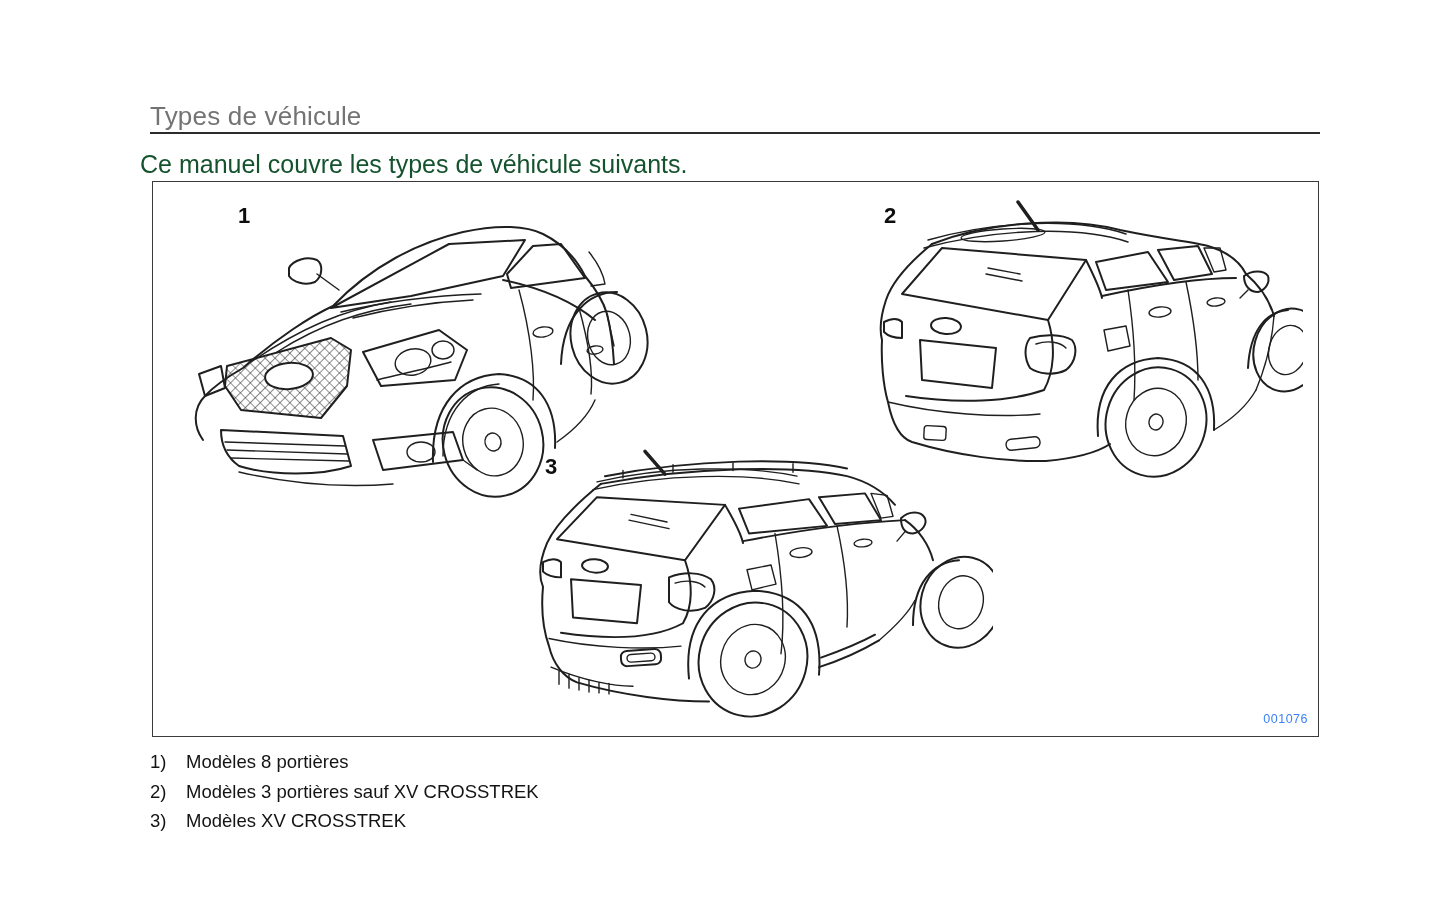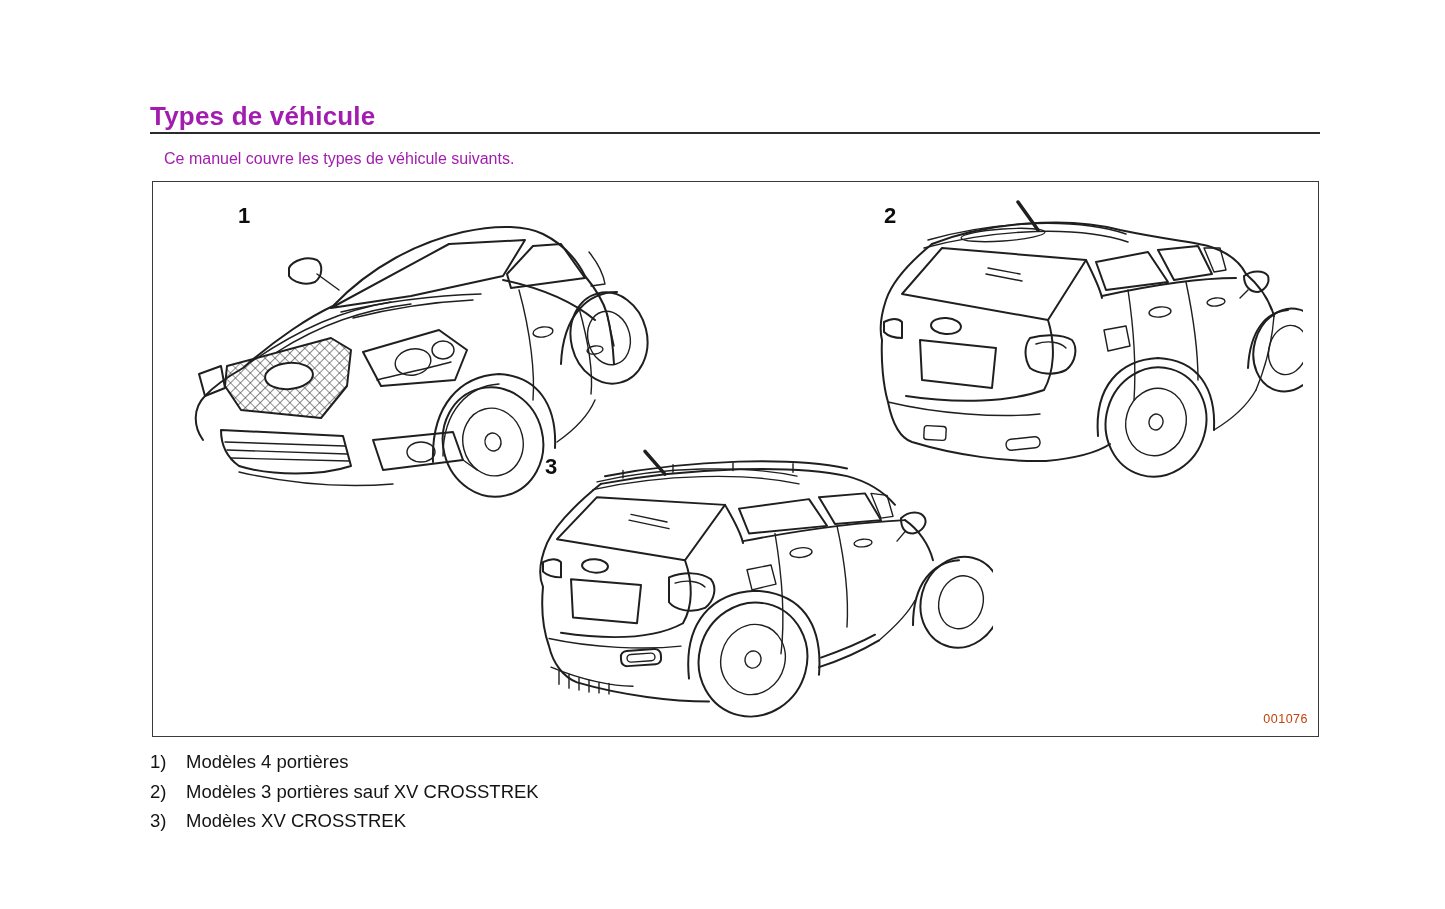--- a/index.html
+++ b/index.html
@@ -3,43 +3,43 @@
 <meta charset="utf-8">
 <style>
   * { margin:0; padding:0; box-sizing:border-box; }
   html,body { background:#fff; }
   body {
     width:1445px; height:909px; position:relative; overflow:hidden;
     font-family:"Liberation Sans", sans-serif; color:#111;
   }
   .page-title {
     position:absolute; left:150px; top:101px;
-    font-size:26px; font-weight:bold; letter-spacing:0.2px; color:#a21caf;
+    font-size:26px; font-weight:normal; letter-spacing:0.2px; color:#737373;
   }
   .title-rule {
     position:absolute; left:150px; top:132px; width:1170px; height:2px;
     background:#2b2b2b;
   }
   .intro {
-    position:absolute; left:164px; top:150px;
-    font-size:16px; color:#a21caf;
+    position:absolute; left:140px; top:150px;
+    font-size:25px; color:#14532d;
   }
   .figure {
     position:absolute; left:152px; top:181px; width:1167px; height:556px;
     border:1.5px solid #3a3a3a; background:#fff;
   }
   .fig-label {
     position:absolute; font-size:22px; font-weight:bold; color:#0d0d0d;
   }
   .fig-label.l1 { left:85px;  top:21px; }
   .fig-label.l2 { left:731px; top:21px; }
   .fig-label.l3 { left:392px; top:272px; }
   .fig-code {
     position:absolute; right:10px; bottom:10px;
-    font-size:12.5px; letter-spacing:0.5px; color:#c2410c;
+    font-size:12.5px; letter-spacing:0.5px; color:#3b82f6;
   }
   .car { position:absolute; }
   .car.c1 { left:28px;  top:22px;  }
   .car.c2 { left:715px; top:8px;   }
   .car.c3 { left:360px; top:256px; }
   .legend {
     position:absolute; left:150px; top:751px;
     font-size:18.5px; color:#141414;
   }
   .legend-row { display:flex; margin-bottom:7.5px; }
@@ -219,21 +219,21 @@
       <ellipse class="ln-t" cx="448" cy="172" rx="22" ry="28" transform="rotate(14 448 172)"></ellipse>
     </g>
   </svg>
 
   <span class="fig-code">001076</span>
 </div>
 
 <div class="legend">
   <div class="legend-row">
     <span class="legend-num">1)</span>
-    <span>Modèles 4 portières</span>
+    <span>Modèles 8 portières</span>
   </div>
   <div class="legend-row">
     <span class="legend-num">2)</span>
     <span>Modèles 3 portières sauf XV CROSSTREK</span>
   </div>
   <div class="legend-row">
     <span class="legend-num">3)</span>
     <span>Modèles XV CROSSTREK</span>
   </div>
 </div>

